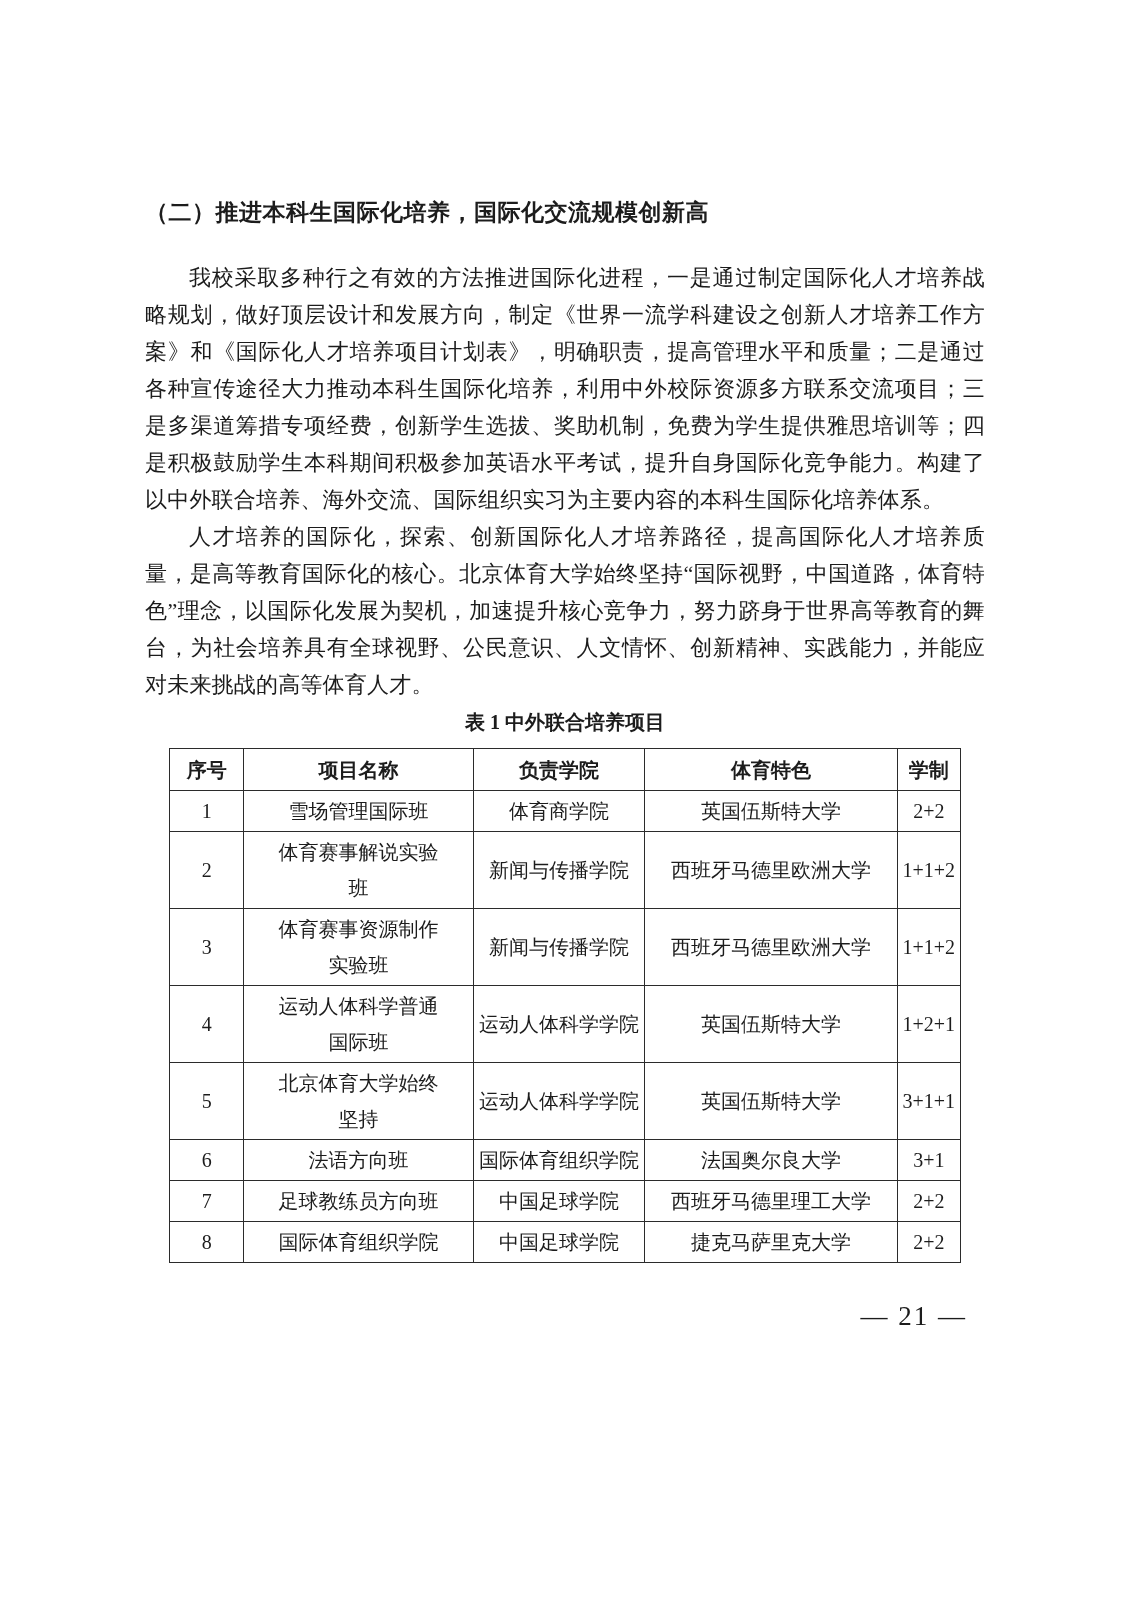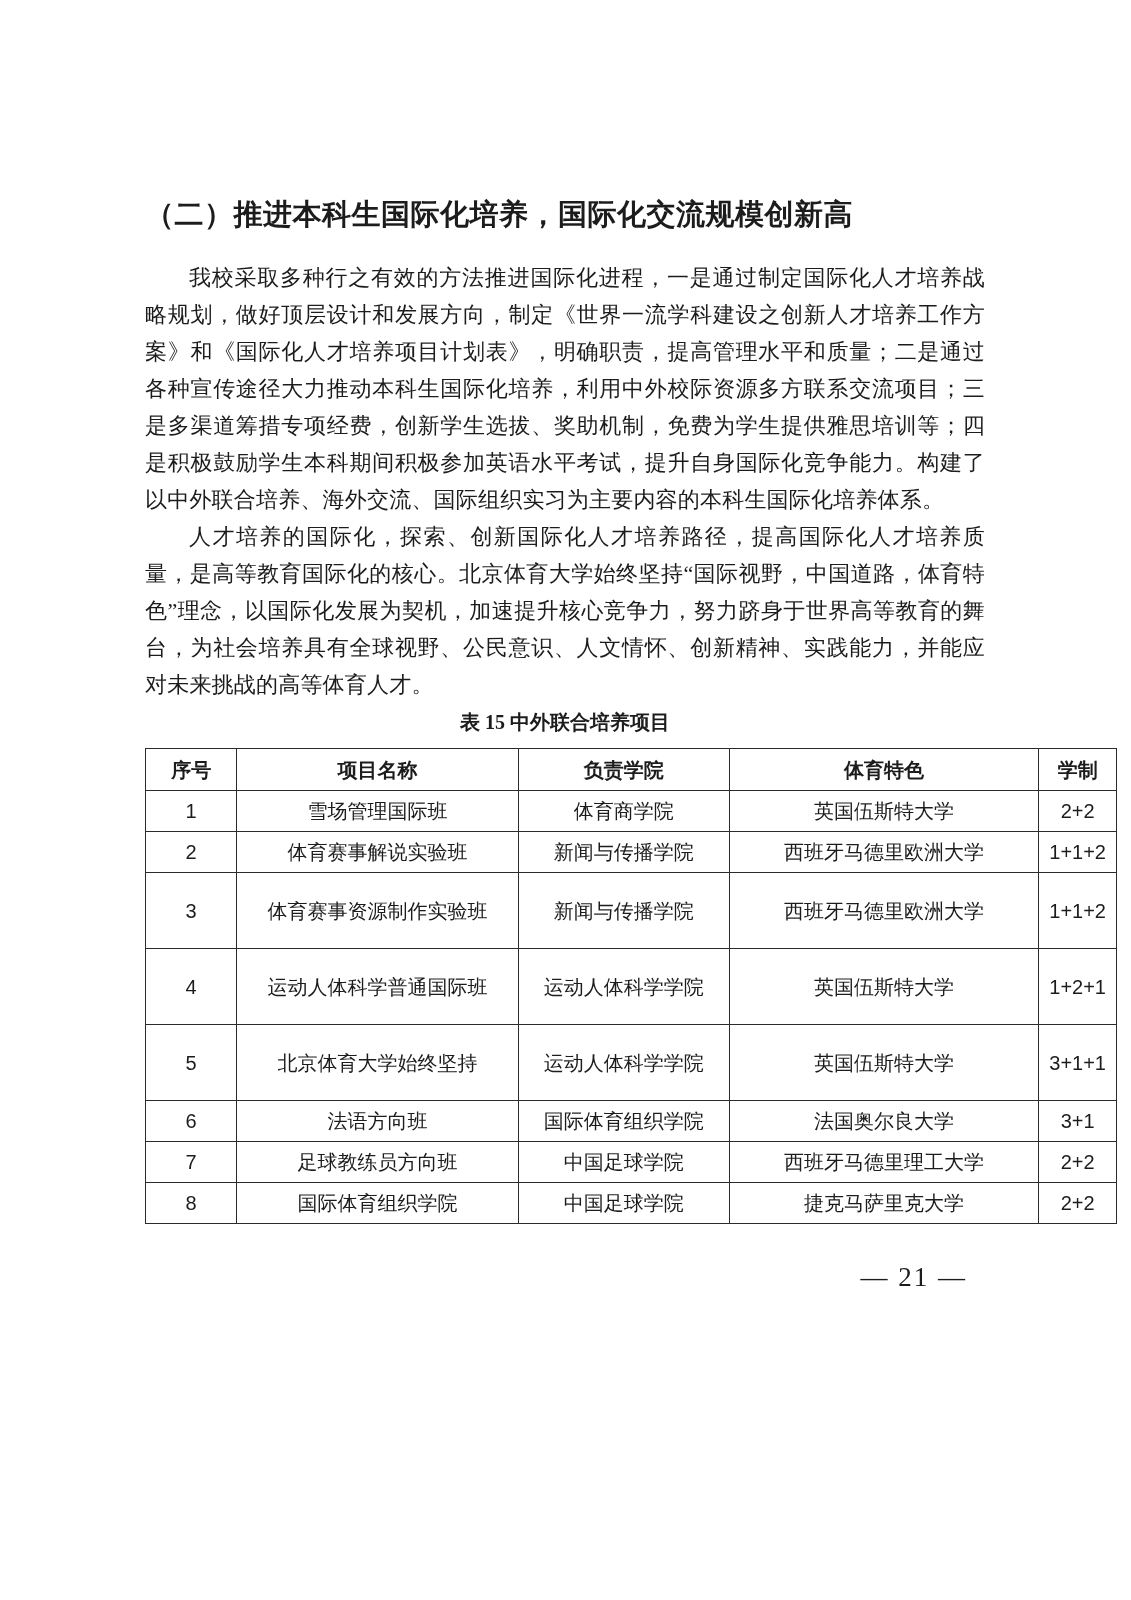--- a/index.html
+++ b/index.html
@@ -12,23 +12,23 @@
     width: 1131px;
     height: 1600px;
     margin: 0 auto;
     background: #ffffff;
     box-sizing: border-box;
     padding: 197px 146px 0 145px;
     color: #1c1c1c;
     overflow: hidden;
   }
   .heading {
-    font-family: Liberation Sans, sans-serif;
+    font-family: Liberation Mono, monospace;
     font-weight: 700;
-    font-size: 29px;
+    font-size: 23px;
     line-height: 34px;
     margin: 0 0 28px 0;
     letter-spacing: 0.5px;
   }
   .body-para {
     font-family: "Liberation Serif", "DejaVu Serif", serif;
     font-size: 22px;
     line-height: 37px;
     margin: 0;
     text-align: justify;
@@ -36,25 +36,25 @@
     letter-spacing: 0.2px;
   }
   .table-caption {
     font-family: "Liberation Serif", "DejaVu Serif", serif;
     font-weight: 700;
     font-size: 20px;
     text-align: center;
     margin: 6px 0 12px 0;
   }
   table.data-table {
-    width: 972px;
+    width: 792px;
     margin: 0 auto;
     border-collapse: collapse;
     table-layout: fixed;
-    font-family: Liberation Sans, sans-serif;
+    font-family: Liberation Serif, serif;
     font-size: 20px;
     color: #1c1c1c;
   }
   table.data-table th,
   table.data-table td {
     border: 1px solid #2b2b2b;
     text-align: center;
     vertical-align: middle;
     padding: 2px 2px;
     line-height: 36px;
@@ -89,21 +89,21 @@
 
 <div class="page">
 
   <h1 class="heading">（二）推进本科生国际化培养，国际化交流规模创新高</h1>
 
   <p class="body-para">我校采取多种行之有效的方法推进国际化进程，一是通过制定国际化人才培养战略规划，做好顶层设计和发展方向，制定《世界一流学科建设之创新人才培养工作方案》和《国际化人才培养项目计划表》，明确职责，提高管理水平和质量；二是通过各种宣传途径大力推动本科生国际化培养，利用中外校际资源多方联系交流项目；三是多渠道筹措专项经费，创新学生选拔、奖助机制，免费为学生提供雅思培训等；四是积极鼓励学生本科期间积极参加英语水平考试，提升自身国际化竞争能力。构建了以中外联合培养、海外交流、国际组织实习为主要内容的本科生国际化培养体系。</p>
 
   <p class="body-para">人才培养的国际化，探索、创新国际化人才培养路径，提高国际化人才培养质量，是高等教育国际化的核心。北京体育大学始终坚持“国际视野，中国道路，体育特色”理念，以国际化发展为契机，加速提升核心竞争力，努力跻身于世界高等教育的舞台，为社会培养具有全球视野、公民意识、人文情怀、创新精神、实践能力，并能应对未来挑战的高等体育人才。</p>
 
 
-  <div class="table-caption">表 15 中外联合培养项目</div>
+  <div class="table-caption">表 1 中外联合培养项目</div>
 
   <table class="data-table">
     <colgroup>
       <col class="c-no">
         <col class="c-name">
         <col class="c-col">
         <col class="c-org">
         <col class="c-dur">
     </colgroup>
     <thead>

